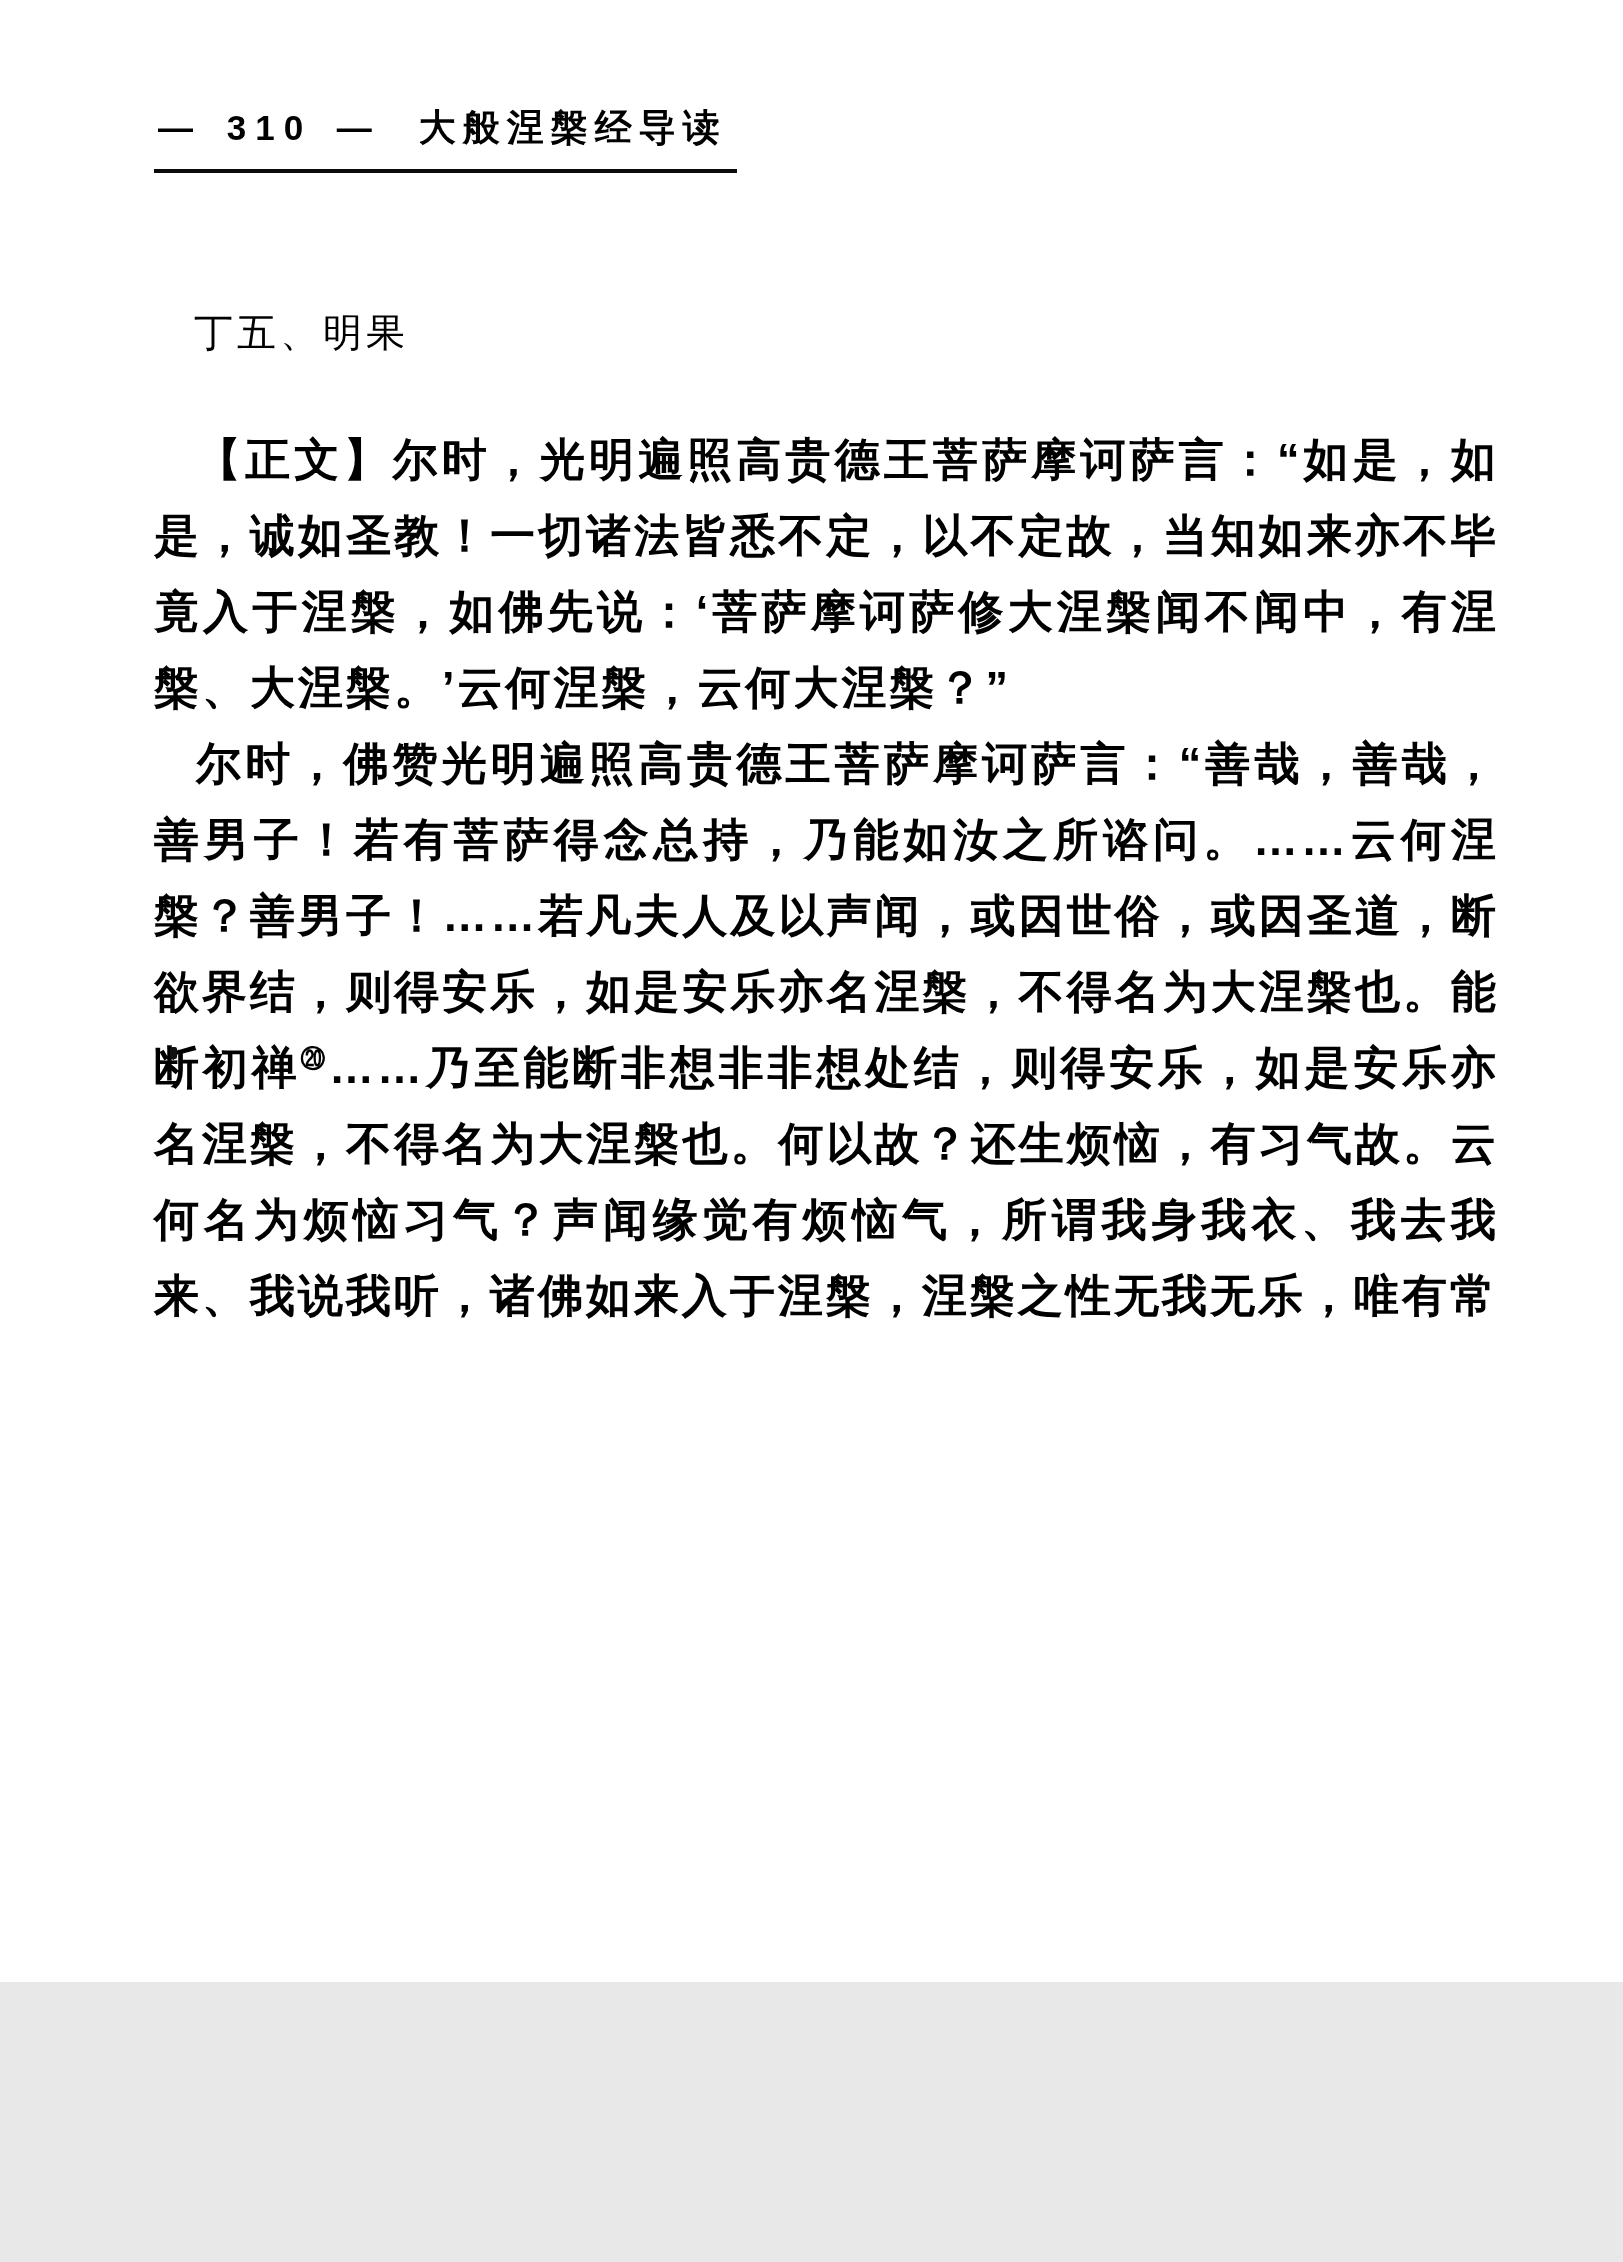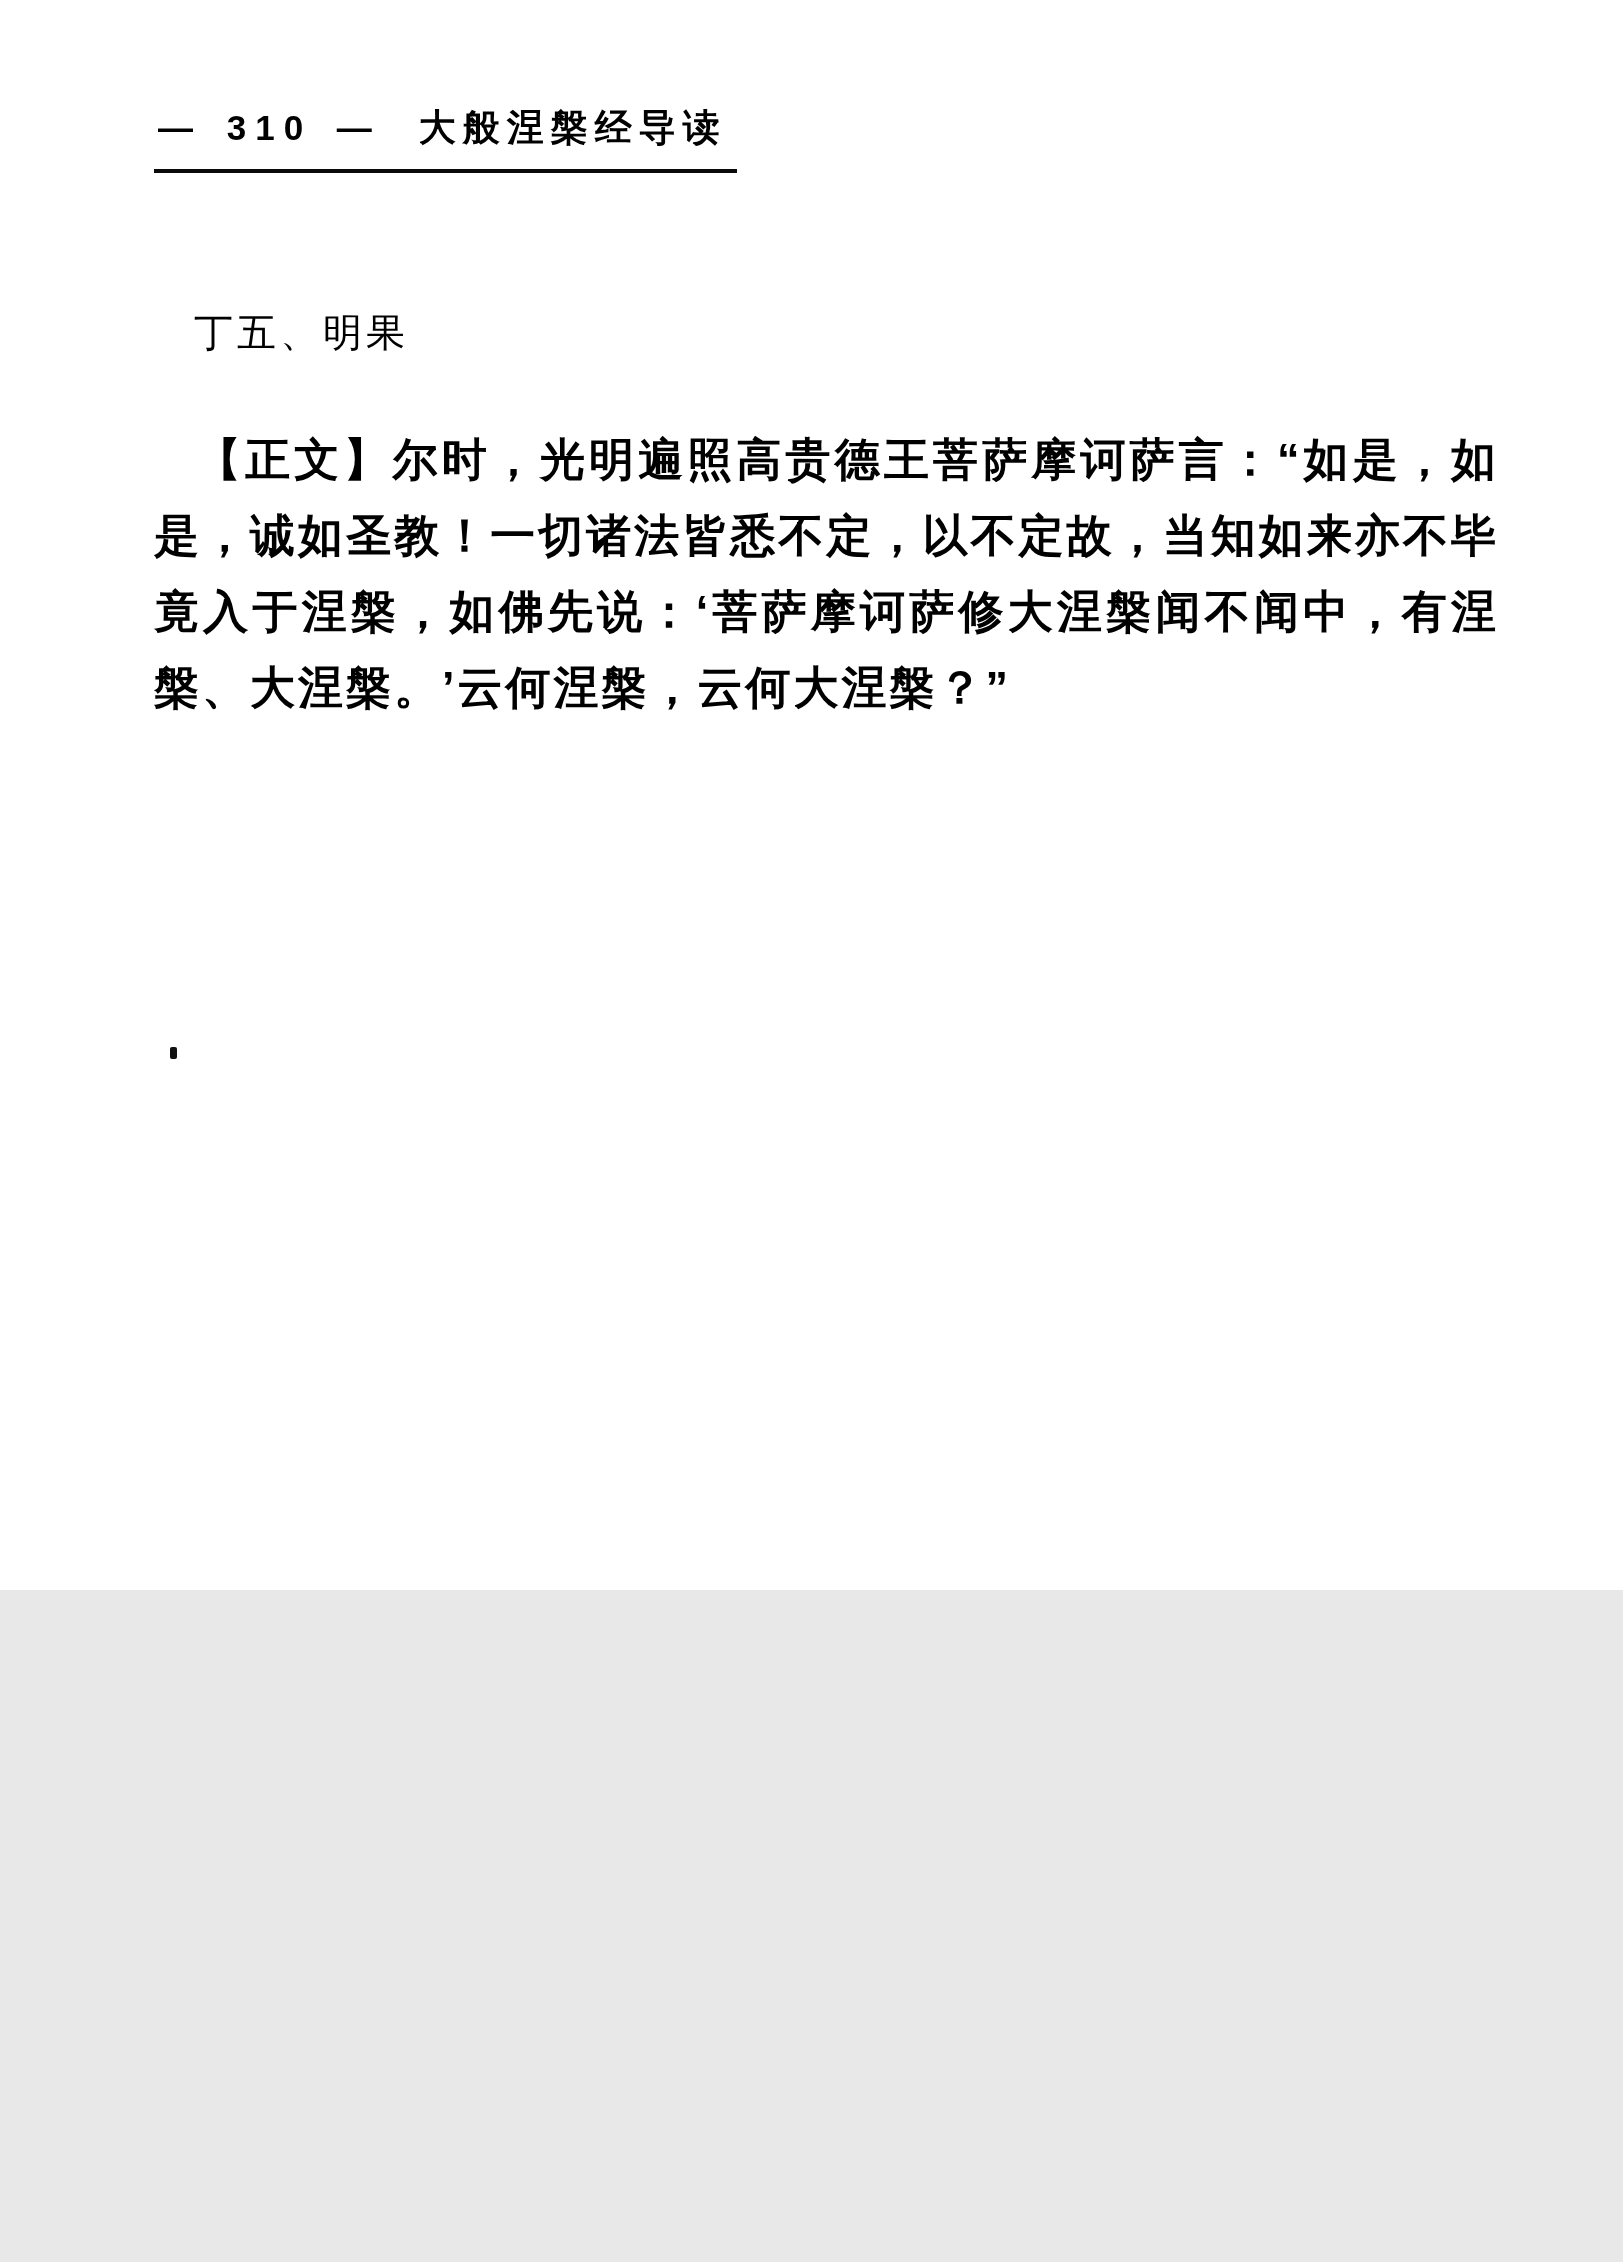--- a/index.html
+++ b/index.html
@@ -3,21 +3,21 @@
 <meta charset="utf-8">
 <style>
   html, body {
     margin: 0;
     padding: 0;
     background: #e8e8e8;
   }
   .page {
     position: relative;
     width: 1624px;
-    height: 1590px;
+    height: 1982px;
     background: #ffffff;
     color: #000;
     font-family: "Liberation Sans", sans-serif;
     overflow: hidden;
   }
   
   .running-head {
     position: absolute;
     top: 103px;
     left: 154px;
@@ -92,18 +92,19 @@
 
 <div class="page">
 
   <div class="running-head">
     <span class="page-number">— 310 —</span><span class="book-title">大般涅槃经导读</span>
   </div>
 
   <div class="text-body">
       <div class="para heading">丁五、明果</div>
       <div class="para scripture indent">【正文】尔时，光明遍照高贵德王菩萨摩诃萨言：“如是，如是，诚如圣教！一切诸法皆悉不定，以不定故，当知如来亦不毕竟入于涅槃，如佛先说：‘菩萨摩诃萨修大涅槃闻不闻中，有涅槃、大涅槃。’云何涅槃，云何大涅槃？”</div>
+      <div class="para scripture indent">尔时，佛赞光明遍照高贵德王菩萨摩诃萨言：“善哉，善哉，善男子！若有菩萨得念总持，乃能如汝之所谘问。……云何涅槃？善男子！……若凡夫人及以声闻，或因世俗，或因圣道，断欲界结，则得安乐，如是安乐亦名涅槃，不得名为大涅槃也。能断初禅<sup>⑳</sup>……乃至能断非想非非想处结，则得安乐，如是安乐亦名涅槃，不得名为大涅槃也。何以故？还生烦恼，有习气故。云何名为烦恼习气？声闻缘觉有烦恼气，所谓我身我衣、我去我来、我说我听，诸佛如来入于涅槃，涅槃之性无我无乐，唯有常</div>
     </div>
 
   <div class="artifact-dot"></div>
 
 </div>
 
 
 </body></html>

